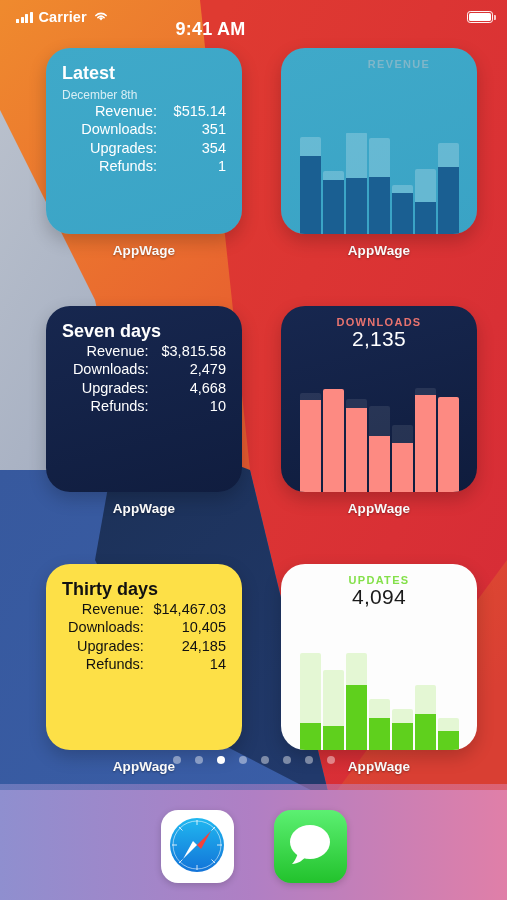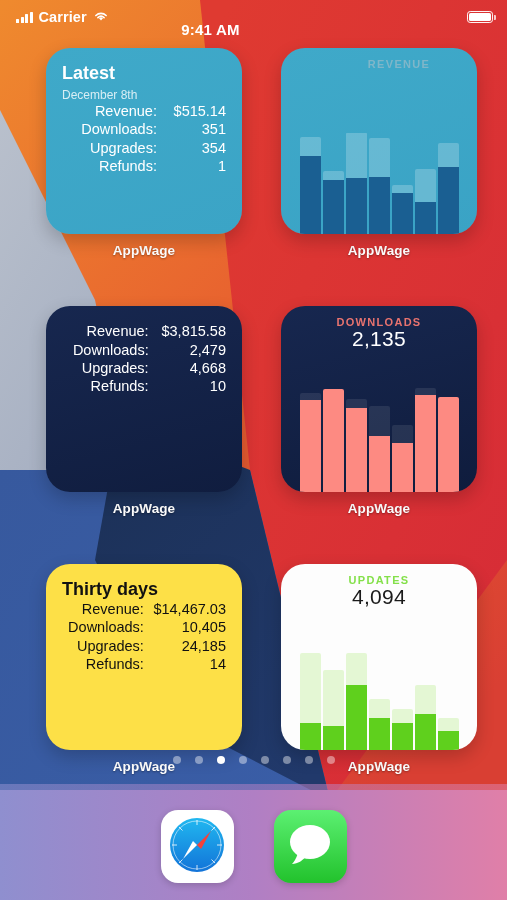--- a/index.html
+++ b/index.html
@@ -16,21 +16,21 @@
   #wallpaper svg { display:block; width:507px; height:900px; }
 
   
   .statusbar {
     position:absolute; top:0; left:0; width:507px; height:34px;
     display:flex; align-items:center; z-index:30;
     color:#ffffff;
   }
   .sb-left { position:absolute; left:16px; display:flex; align-items:center; gap:6px; }
   .sb-center { position:absolute; left:0; width:421px; text-align:center;
-    font-size:15px; font-weight:bold; letter-spacing:.2px;margin-top:24px; }
+    font-size:18px; font-weight:bold; letter-spacing:.2px;margin-top:24px; }
   .sb-right { position:absolute; right:14px; display:flex; align-items:center; }
   .sb-carrier { font-size:14.5px; font-weight:bold; letter-spacing:.1px; }
   .bars { display:flex; align-items:flex-end; gap:1.5px; height:11px; }
   .bars i { display:block; width:3px; background:#fff; border-radius:.6px; }
   .bars i:nth-child(1){height:4px;} .bars i:nth-child(2){height:6px;}
   .bars i:nth-child(3){height:8.5px;} .bars i:nth-child(4){height:11px;}
   .battery { width:26px; height:12px; border:1.6px solid rgba(255,255,255,.95);
     border-radius:3.2px; position:relative; }
   .battery::after { content:""; position:absolute; right:-3.6px; top:3px;
     width:2px; height:5px; background:rgba(255,255,255,.75); border-radius:0 1px 1px 0; }
@@ -253,20 +253,21 @@
       <div class="wlabel">AppWage</div>
     </div>
   </div>
 
   <div class="rowgap"></div>
 
   <div class="row">
     <div class="cell">
       <div class="widget w-seven">
         <div class="stat">
+          <div class="title">Seven days</div>
           <table>
               <tbody>
             <tr>
               <td class="k">Revenue:</td>
               <td class="v">$3,815.58</td>
             </tr>
             <tr>
               <td class="k">Downloads:</td>
               <td class="v">2,479</td>
             </tr>

